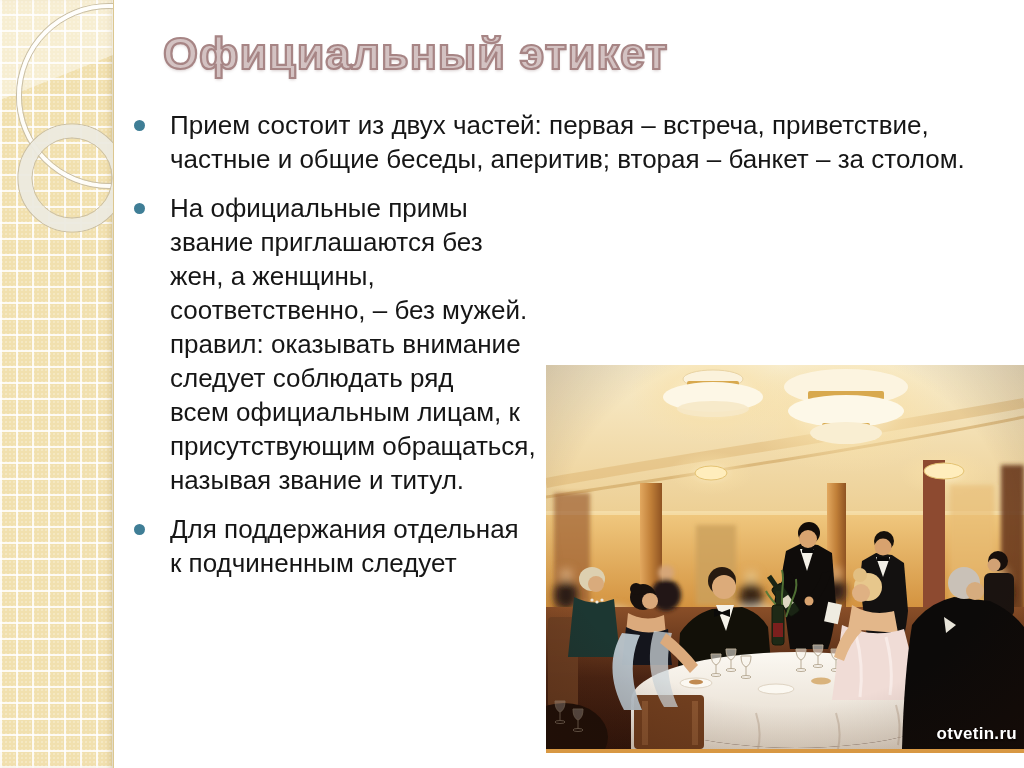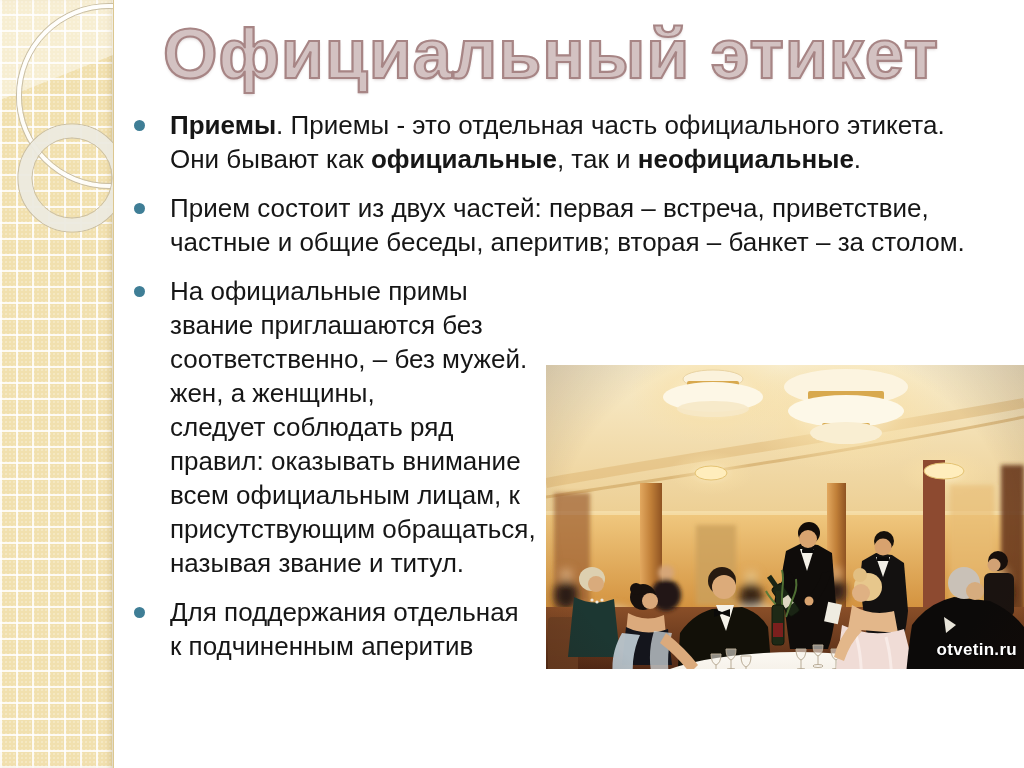--- a/index.html
+++ b/index.html
@@ -23,42 +23,42 @@
   }
   .band-highlight{
     position:absolute;left:0;top:0;width:113px;height:100px;
     background:rgba(255,255,255,.45);
     clip-path:polygon(0 0,100% 0,100% 55%,0 100%);
   }
   .band-circles{position:absolute;left:0;top:0;}
   
   .title{
     position:absolute;left:163px;top:18px;margin:0;
-    font-size:70px;font-weight:700;letter-spacing:1px;line-height:72px;
+    font-size:45px;font-weight:700;letter-spacing:1px;line-height:72px;
     color:var(--title-fill,#d3c2c2);
     -webkit-text-stroke:2.2px var(--title-stroke,#a78585);
     text-shadow:0 2px 3px rgba(120,85,85,.28);
     white-space:nowrap;
   }
   
   .bullets{position:absolute;left:128px;top:108px;z-index:3;}
   .bullet{display:flex;align-items:flex-start;margin-bottom:15px;}
   .bullet .dot{
     flex:0 0 auto;width:11px;height:11px;border-radius:50%;
     background:var(--bullet-color,#3f7e96);margin:12px 10px 0 6px;
   }
   .bullet .btxt{
     font-size:26px;line-height:34px;color:var(--text-color,#161616);
     margin-left:15px;
   }
   .bullet .line{white-space:pre;}
   .bullet .b{font-weight:700;}
   
   .photo{
-    position:absolute;left:546px;top:365px;width:478px;height:304px;
+    position:absolute;left:546px;top:365px;width:478px;height:388px;
     overflow:hidden;z-index:2;background:#d89843;
   }
   .watermark{
     position:absolute;right:7px;bottom:9px;
     font-size:17px;font-weight:700;color:#ffffff;letter-spacing:.3px;
     text-shadow:0 1px 2px rgba(0,0,0,.85);
   }
 </style>
 </head>
 <body>
@@ -73,53 +73,46 @@
       <circle cx="109" cy="96" r="87.5" fill="none" stroke="#c9bfa6" stroke-width="1"></circle>
       <circle cx="72" cy="178" r="54" fill="none" stroke="#c9bfa6" stroke-width="1.2"></circle>
       <circle cx="72" cy="178" r="47" fill="none" stroke="#eceadf" stroke-width="13" opacity=".95"></circle>
       <circle cx="72" cy="178" r="40" fill="none" stroke="#c9bfa6" stroke-width="1"></circle>
     </svg>
   </div>
 
   <h1 class="title">Официальный этикет</h1>
 
   <div class="bullets">
-      <div class="bullet">
-        <span class="dot"></span>
-        <div class="btxt">
-          <div class="line"><span class="b">Приемы</span><span>. Приемы - это отдельная часть официального этикета.</span></div>
-          <div class="line"><span>Они бывают как </span><span class="b">официальные</span><span>, так и </span><span class="b">неофициальные</span><span>.</span></div>
-        </div>
-      </div>
       <div class="bullet">
         <span class="dot"></span>
         <div class="btxt">
           <div class="line"><span>Прием состоит из двух частей: первая – встреча, приветствие,</span></div>
           <div class="line"><span>частные и общие беседы, аперитив; вторая – банкет – за столом.</span></div>
         </div>
       </div>
       <div class="bullet">
         <span class="dot"></span>
         <div class="btxt">
           <div class="line"><span>На официальные примы</span></div>
           <div class="line"><span>звание приглашаются без</span></div>
+          <div class="line"><span>жен, а женщины,</span></div>
           <div class="line"><span>соответственно, – без мужей.</span></div>
-          <div class="line"><span>жен, а женщины,</span></div>
+          <div class="line"><span>правил: оказывать внимание</span></div>
           <div class="line"><span>следует соблюдать ряд</span></div>
-          <div class="line"><span>правил: оказывать внимание</span></div>
           <div class="line"><span>всем официальным лицам, к</span></div>
           <div class="line"><span>присутствующим обращаться,</span></div>
           <div class="line"><span>называя звание и титул.</span></div>
         </div>
       </div>
       <div class="bullet">
         <span class="dot"></span>
         <div class="btxt">
           <div class="line"><span>Для поддержания отдельная</span></div>
-          <div class="line"><span>к подчиненным аперитив</span></div>
+          <div class="line"><span>к подчиненным следует</span></div>
         </div>
       </div>
     </div>
 
   <div class="photo">
     <svg width="478" height="384" viewBox="0 0 478 384">
       <defs>
         <linearGradient id="gCeil" x1="0" y1="0" x2="0" y2="1">
           <stop offset="0" stop-color="#f8eccb"></stop>
             <stop offset="1" stop-color="#eccd90"></stop>

